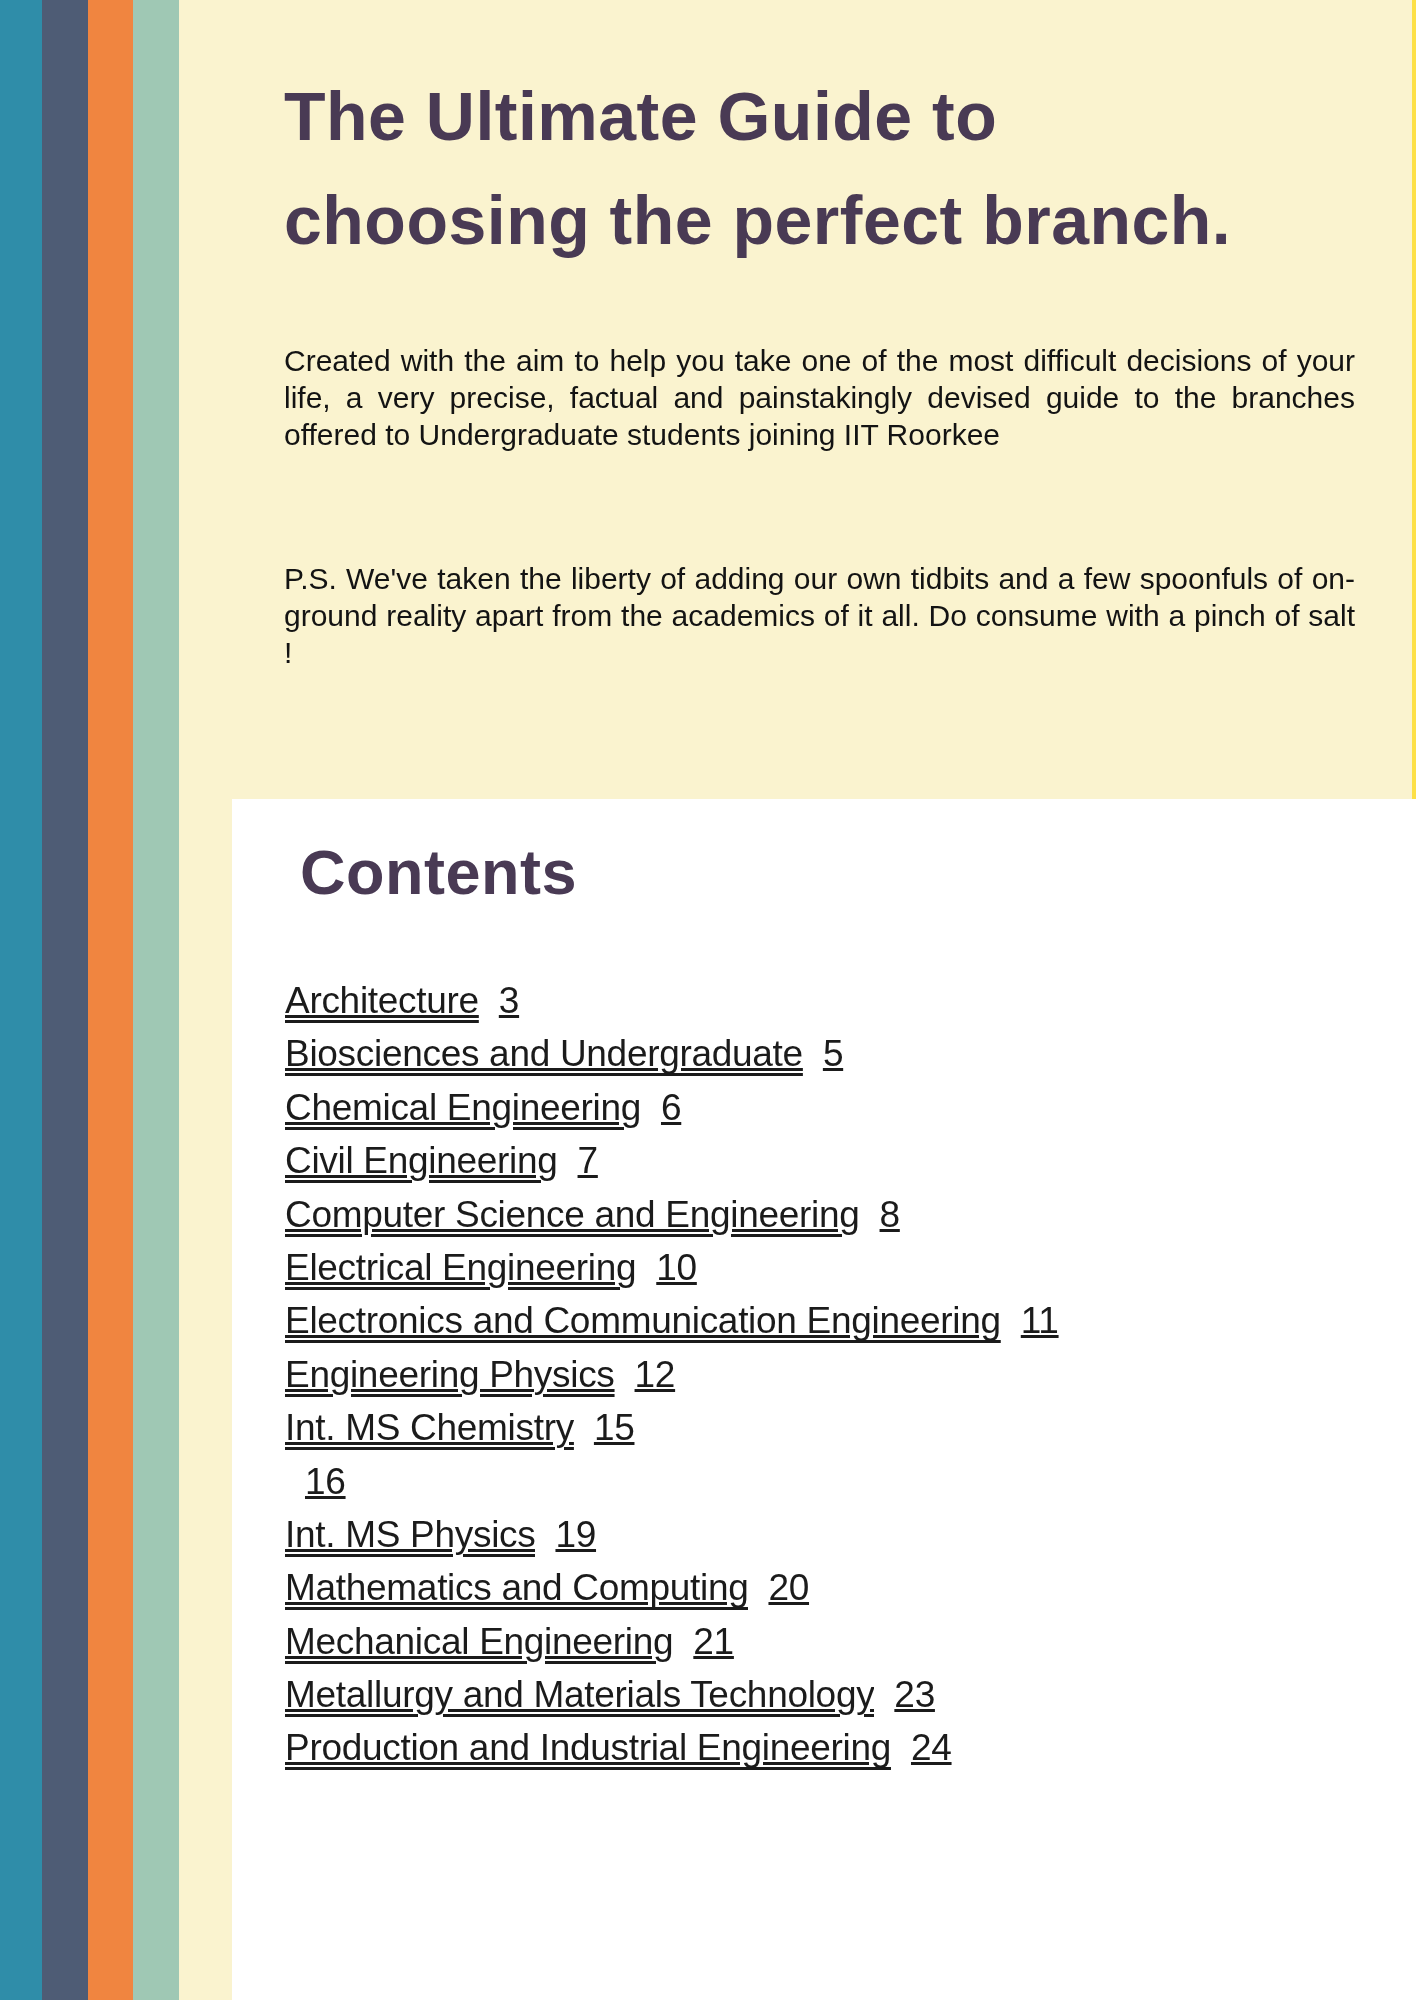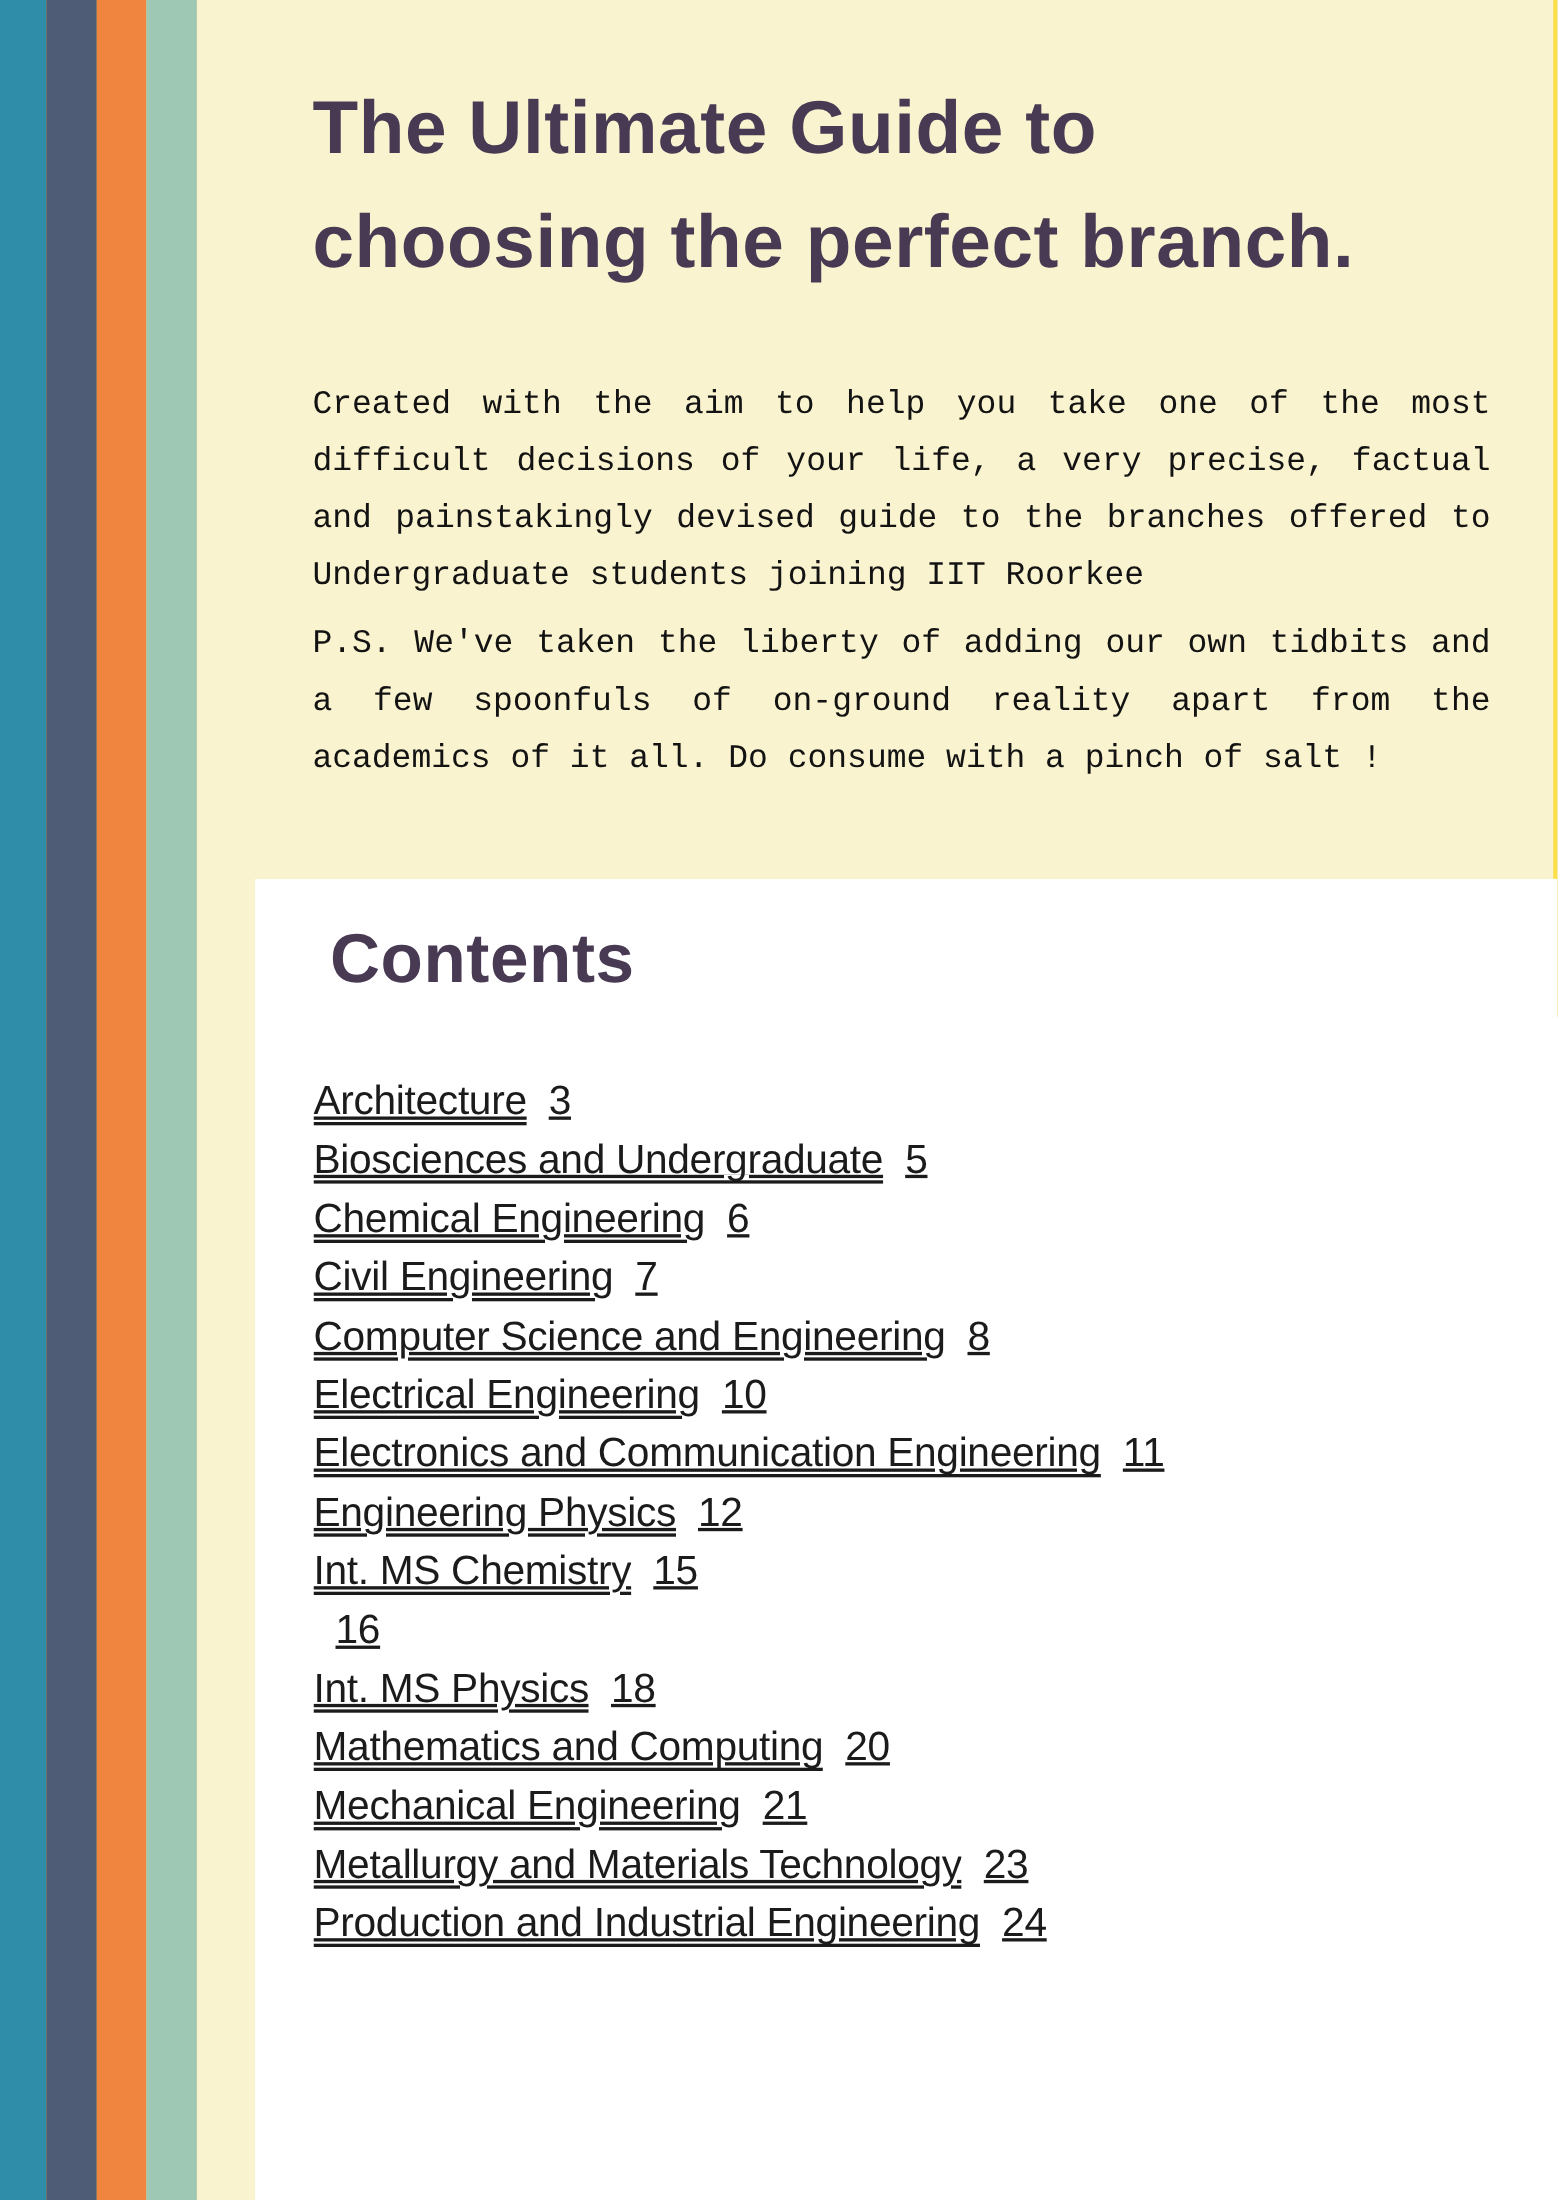--- a/index.html
+++ b/index.html
@@ -29,22 +29,22 @@
     width: 1184px; height: 1201px;
     background: #ffffff;
   }
   .page-title {
     position: absolute; left: 284px; top: 64px; width: 1095px;
     font-size: 68px; line-height: 104px; font-weight: bold;
     color: #493a54; letter-spacing: 0.5px;
   }
   .body-para {
     position: absolute; left: 284px; width: 1071px;
-    font-family: Liberation Mono, monospace;
-    font-size: 30px; line-height: 52px;
+    font-family: Liberation Sans, sans-serif;
+    font-size: 30px; line-height: 37px;
     text-align: justify; color: #131313;
   }
   .intro-para { top: 342px; }
   .ps-para    { top: 560px; }
   .contents-heading {
     position: absolute; left: 284px; top: 836px;
     font-size: 63px; font-weight: bold; color: #493a54;
     letter-spacing: 0.5px;
     margin-left: 16px;
   }
@@ -137,21 +137,21 @@
         <span class="toc-link">Int. MS Chemistry</span>
         <span class="toc-page">15</span>
       </div>
 
       <div class="toc-row">
         <span class="toc-page">16</span>
       </div>
 
       <div class="toc-row">
         <span class="toc-link">Int. MS Physics</span>
-        <span class="toc-page">18</span>
+        <span class="toc-page">19</span>
       </div>
 
       <div class="toc-row">
         <span class="toc-link">Mathematics and Computing</span>
         <span class="toc-page">20</span>
       </div>
 
       <div class="toc-row">
         <span class="toc-link">Mechanical Engineering</span>
         <span class="toc-page">21</span>

